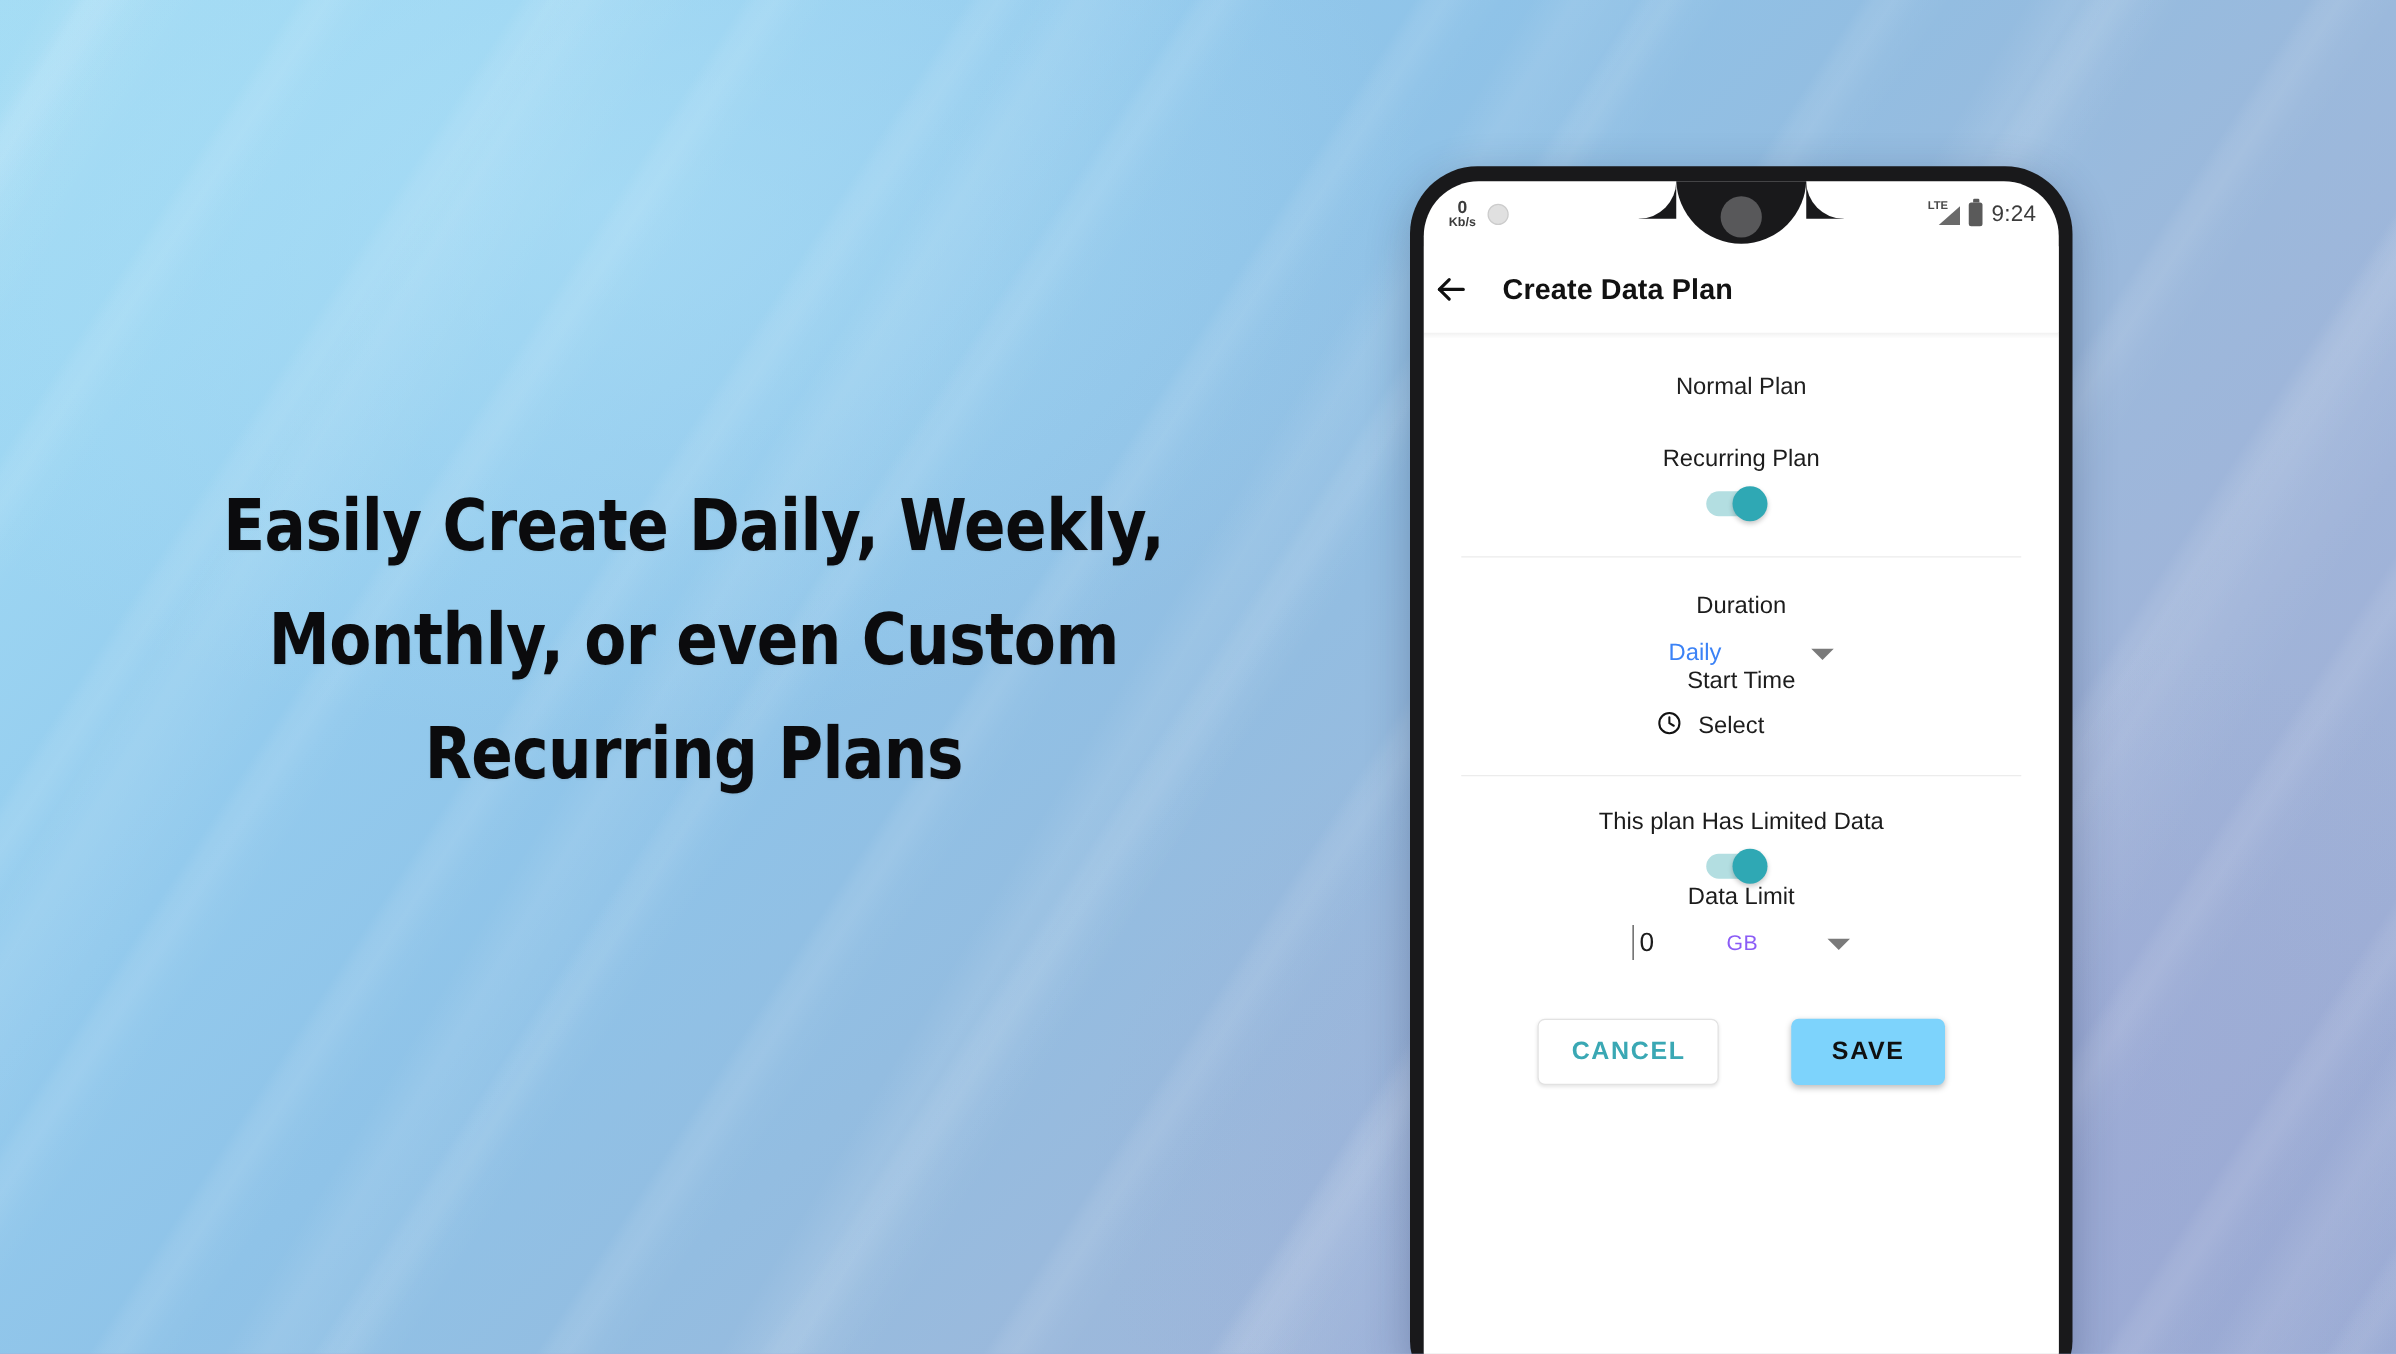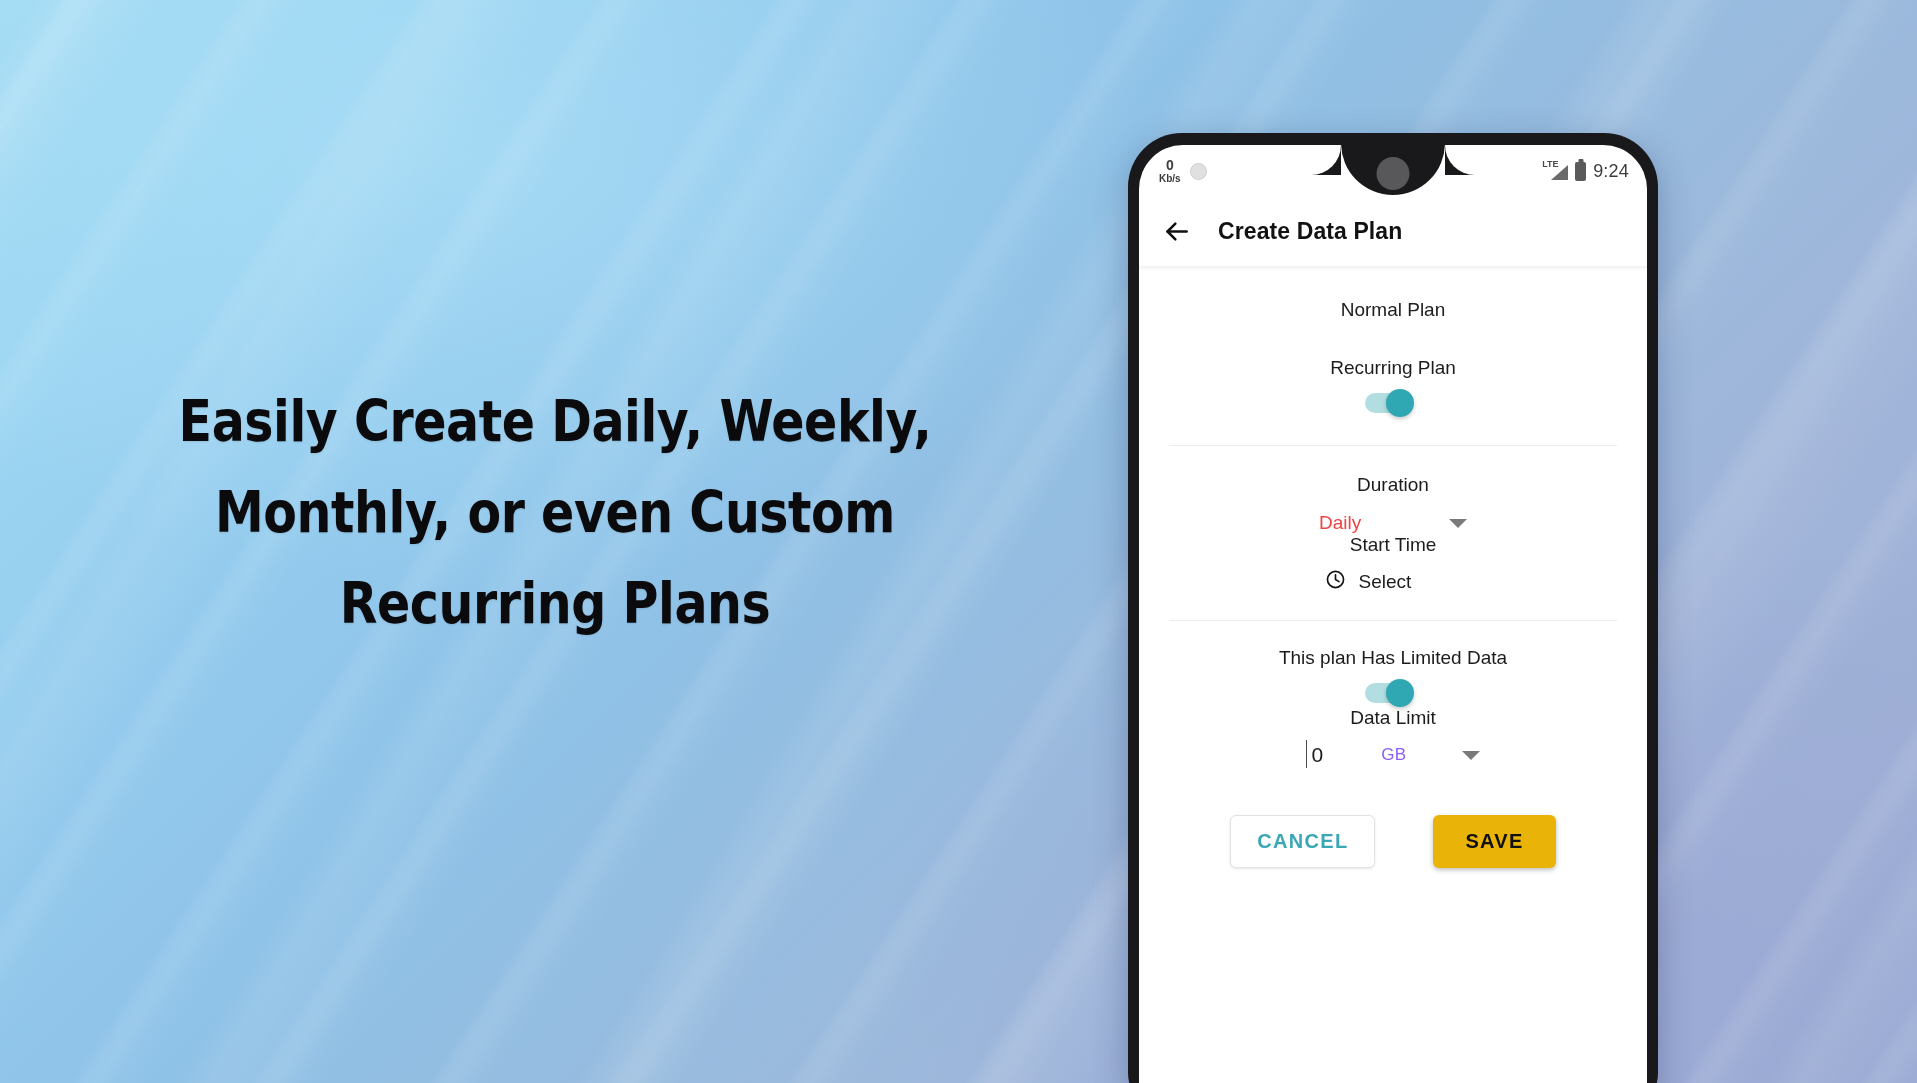--- a/index.html
+++ b/index.html
@@ -218,21 +218,21 @@
   }
   .clock { font-size: 18px; font-weight: normal; color: #3c3c3c; letter-spacing: 0.2px; }
 
   
   #appbar {
     position: absolute;
     top: 52px; left: 0; right: 0;
     height: 69px;
     display: flex;
     align-items: center;
-    padding-left: 24px;
+    padding-left: 8px;
     gap: 28px;
     background: #fff;
     z-index: 4;
   }
   .back-arrow { width: 27px; height: 27px; cursor: pointer; }
   #appbar .title {
     font-size: 23px;
     font-weight: bold;
     color: #121212;
     letter-spacing: 0.1px;
@@ -289,23 +289,23 @@
     right: 7px; top: 0;
     width: 28px; height: 28px;
     border-radius: 50%;
     background: #2fa8b4;
     box-shadow: 0 2px 4px rgba(0,0,0,0.22);
   }
 
   .value-group { display: flex; align-items: center; }
   .value-text {
     font-size: 19px;
-    color: #ef4444;
+    color: #3b82f6;
     min-width: 74px;
-    text-align: left;
+    text-align: center;
   }
   .caret {
     width: 0; height: 0;
     border-left: 9px solid transparent;
     border-right: 9px solid transparent;
     border-top: 9px solid #7a7a7a;
     margin-left: 56px;
     cursor: pointer;
   }
 
@@ -348,21 +348,21 @@
     font-family: "Liberation Sans", sans-serif;
   }
   .btn-cancel {
     background: #ffffff;
     color: #3aa8b4;
     border: 1px solid #e2e2e2;
     padding: 14px 26px;
     box-shadow: 0 1px 3px rgba(0,0,0,0.10);
   }
   .btn-save {
-    background: #eab308;
+    background: #7dd3fc;
     color: #101010;
     padding: 15px 32px;
     box-shadow: 0 2px 5px rgba(0,0,0,0.26);
   }
 </style>
 </head>
 <body>
 
 <div id="backdrop">
   <div class="glow-tl"></div>

